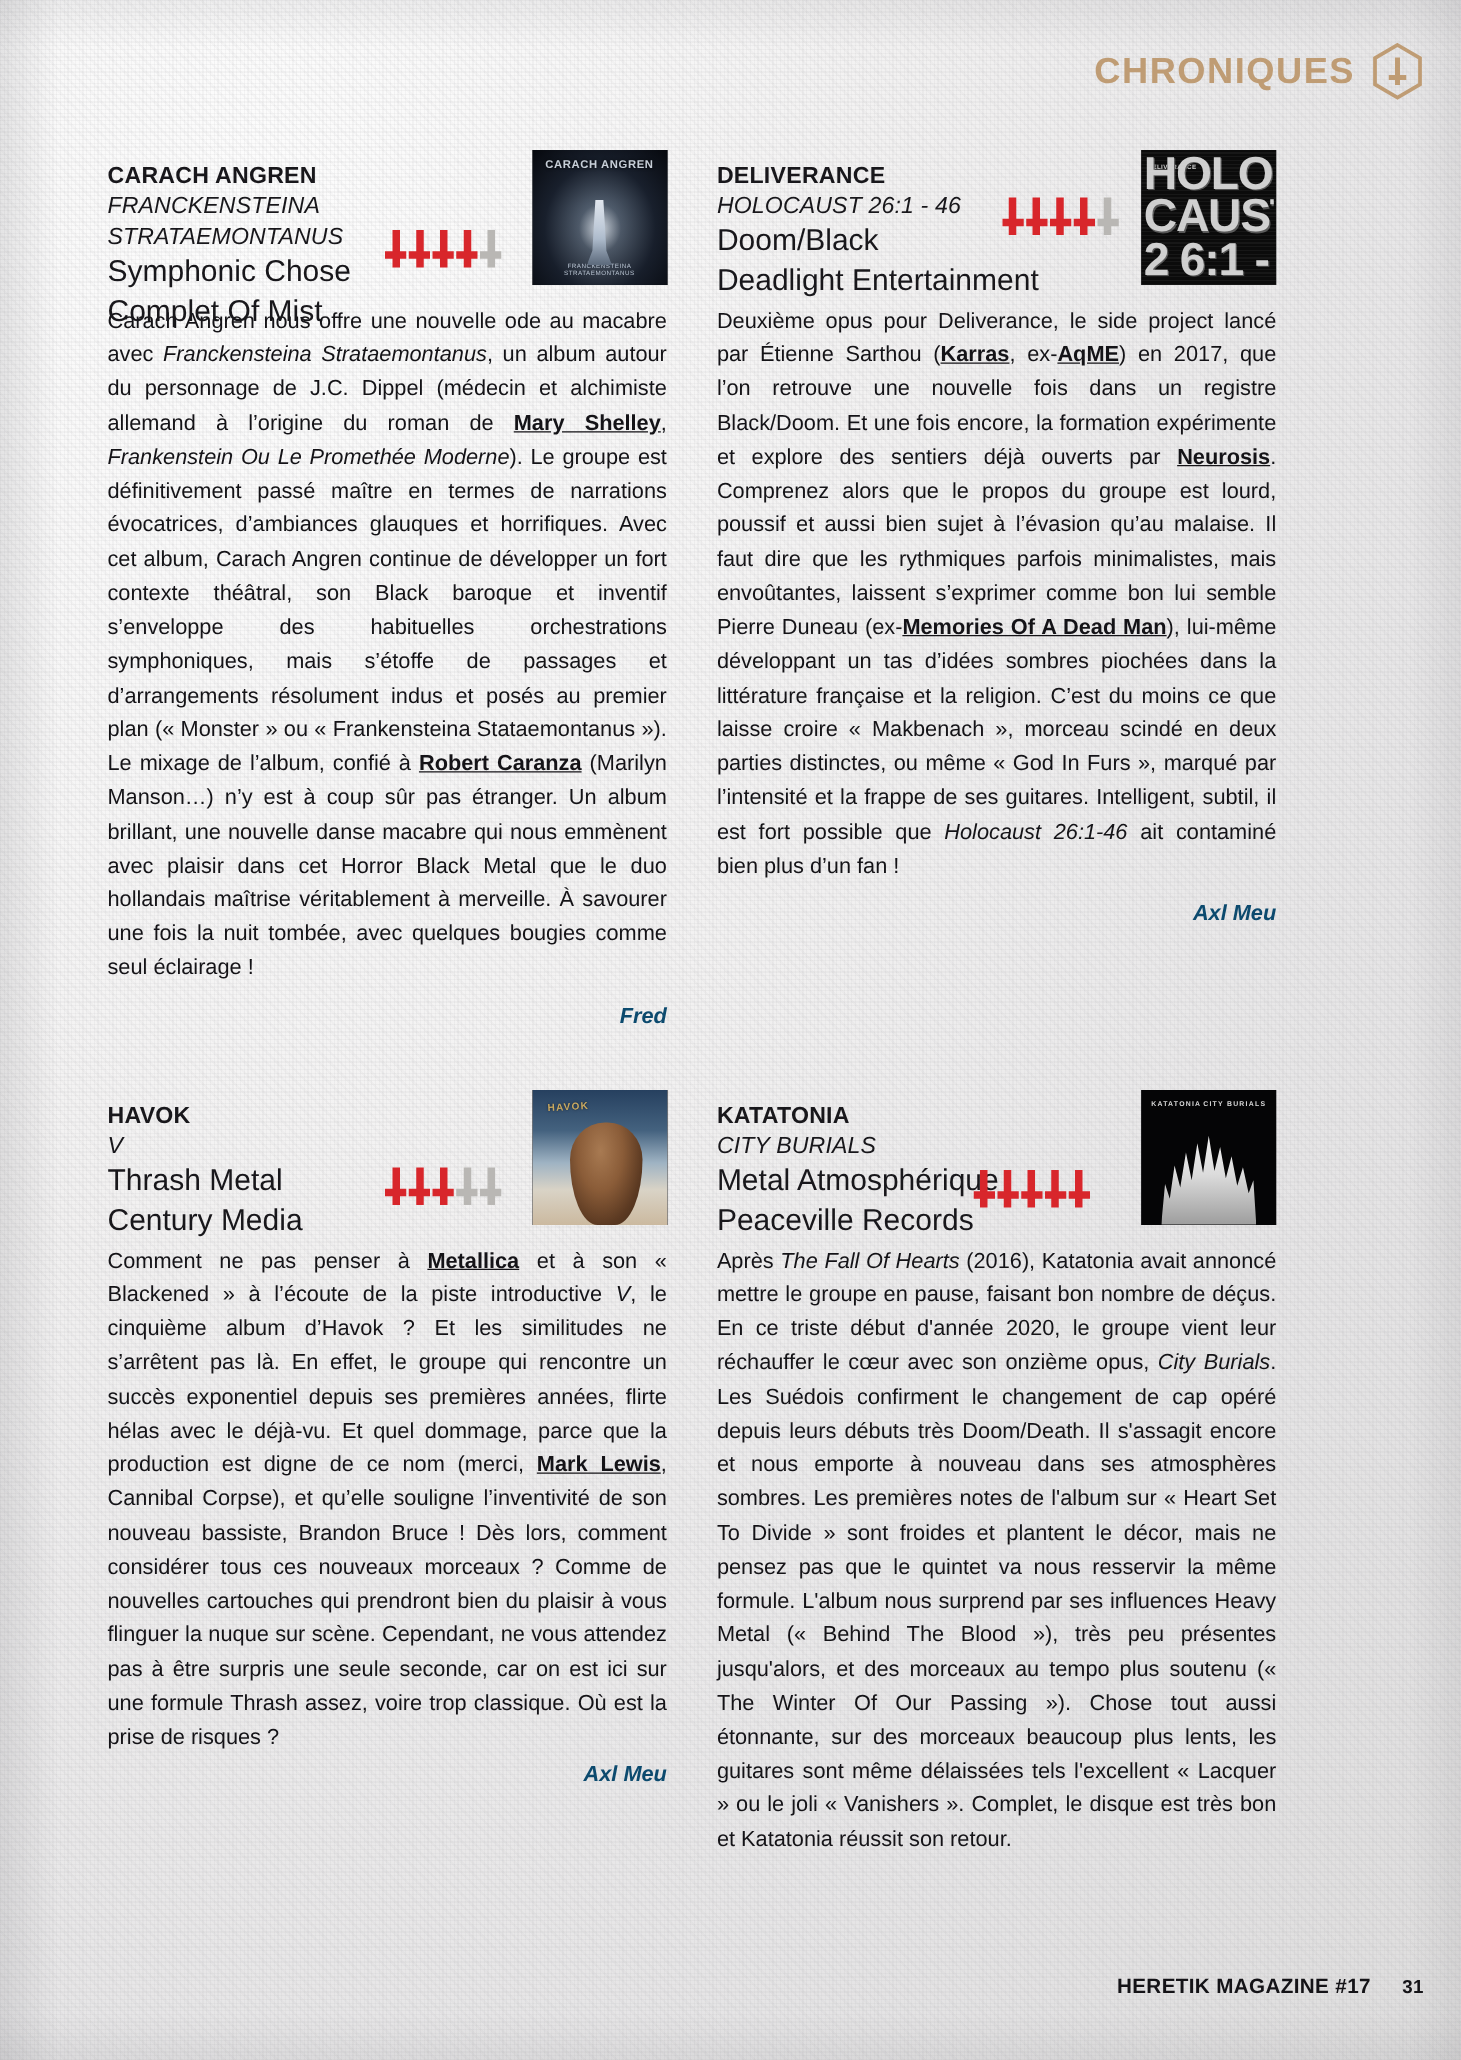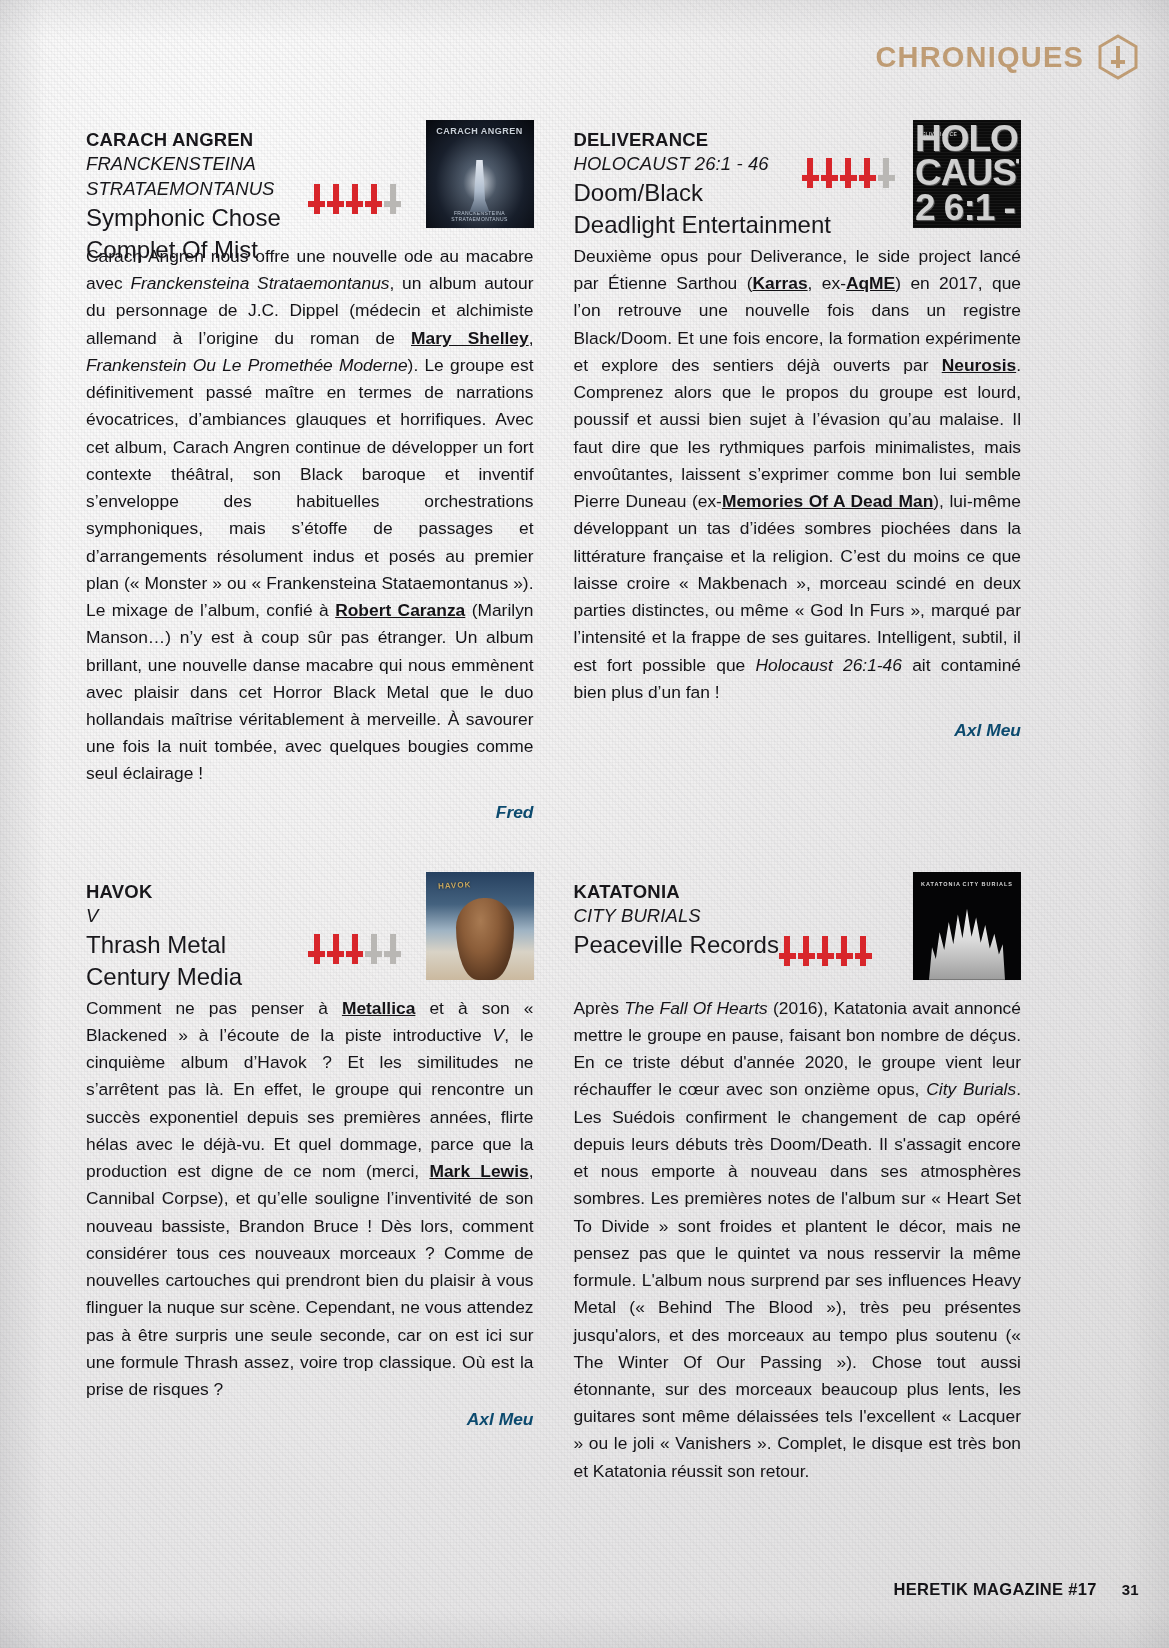--- a/index.html
+++ b/index.html
@@ -446,20 +446,21 @@
         </div>
         <div class="review-body">Comment ne pas penser à <b>Metallica</b> et à son « Blackened » à l’écoute de la piste introductive <i>V</i>, le cinquième album d’Havok ? Et les similitudes ne s’arrêtent pas là. En effet, le groupe qui rencontre un succès exponentiel depuis ses premières années, flirte hélas avec le déjà-vu. Et quel dommage, parce que la production est digne de ce nom (merci, <b>Mark Lewis</b>, Cannibal Corpse), et qu’elle souligne l’inventivité de son nouveau bassiste, Brandon Bruce ! Dès lors, comment considérer tous ces nouveaux morceaux ? Comme de nouvelles cartouches qui prendront bien du plaisir à vous flinguer la nuque sur scène. Cependant, ne vous attendez pas à être surpris une seule seconde, car on est ici sur une formule Thrash assez, voire trop classique. Où est la prise de risques ?</div>
         <div class="byline tight">Axl Meu</div>
       </div>
 
       <div class="review">
         <div class="review-head">
           <div class="head-text">
             <div class="band-name">KATATONIA</div>
             <div class="album-name">CITY BURIALS</div>
+            <div class="genre">Metal Atmosphérique</div>
             <div class="label-name">Peaceville Records</div>
             <div class="rating pos-d">
                 <span class="cross on">
                   <i class="v"></i>
                   <i class="h"></i>
                 </span>
                 <span class="cross on">
                   <i class="v"></i>
                   <i class="h"></i>
                 </span>

